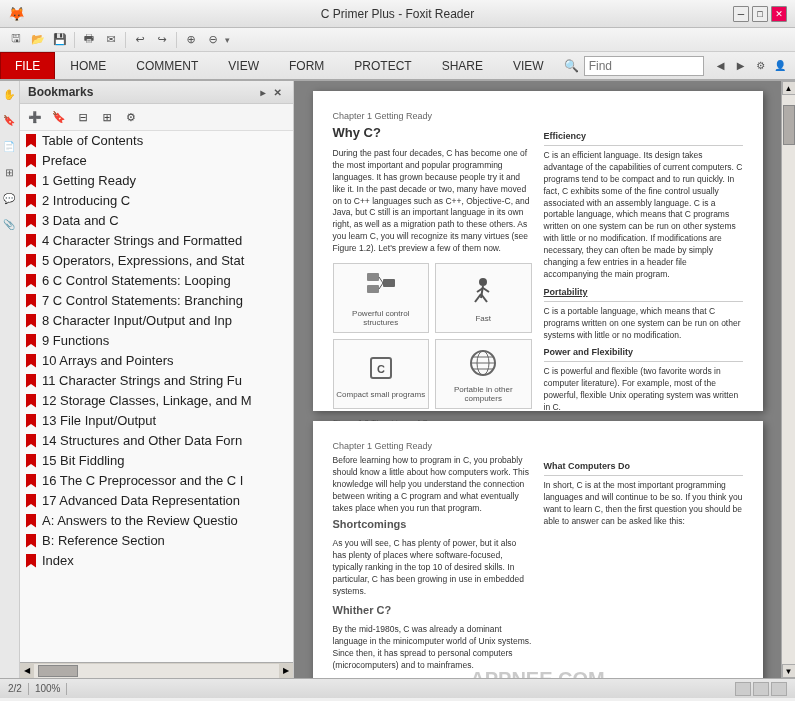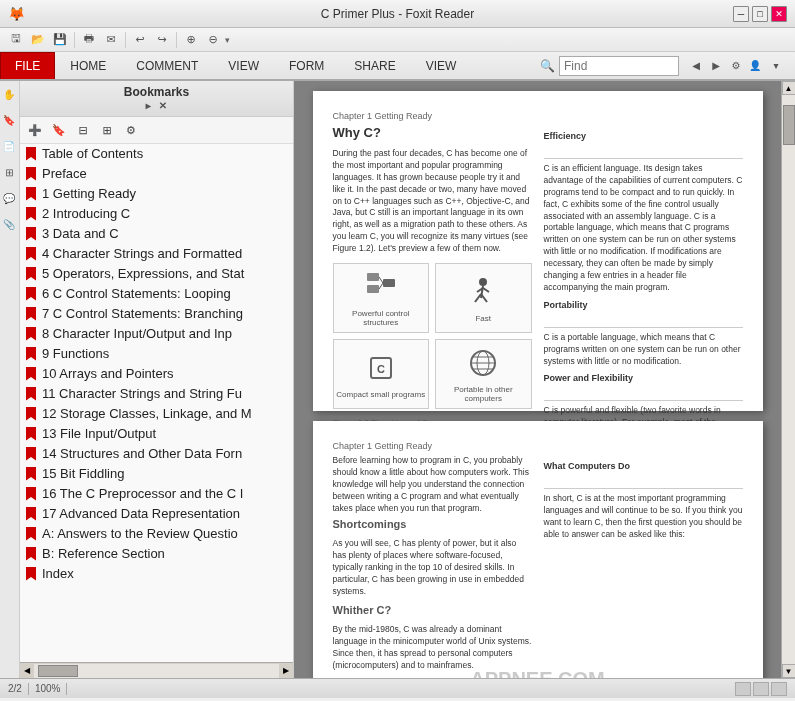--- a/index.html
+++ b/index.html
@@ -87,21 +87,20 @@
     }
     .sidebar-header {
       background: linear-gradient(to bottom, #ececec, #dcdcdc);
       padding: 4px 8px;
       font-size: 12px;
       font-weight: bold;
       border-bottom: 1px solid #ccc;
       display: flex;
       align-items: center;
       justify-content: space-between;
-      flex-direction: column;
     }
     .sidebar-header-title { font-size: 12px; color: #333; }
     .sidebar-header-btns { display: flex; gap: 2px; }
     .sidebar-header-btn { font-size: 10px; cursor: pointer; color: #555; padding: 1px 3px; }
 
     .sidebar-toolbar {
       display: flex;
       align-items: center;
       padding: 3px 4px;
       gap: 2px;
@@ -184,21 +183,21 @@
       background: #fafafa;
       position: relative;
     }
     .page-img-box svg { margin-bottom: 2px; }
     .page-img-caption { font-size: 8px; color: #555; text-align: center; margin-top: 2px; }
 
     .page-text { font-size: 8.5px; color: #333; line-height: 1.4; margin: 4px 0; }
 
     .page-cols { display: flex; gap: 12px; }
     .page-col { flex: 1; }
-    .page-col-title { font-size: 9px; font-weight: bold; color: #333; margin-bottom: 3px; border-bottom: 1px solid #ccc; padding-bottom: 17px; }
+    .page-col-title { font-size: 9px; font-weight: bold; color: #333; margin-bottom: 3px; border-bottom: 1px solid #ccc; padding-bottom: 4px; }
 
     
     .right-scrollbar {
       width: 14px;
       background: #d4d0c8;
       border-left: 1px solid #aaa;
       display: flex;
       flex-direction: column;
       align-items: center;
     }
@@ -264,20 +263,21 @@
   <div class="qt-btn">⊖</div>
   <span style="font-size:9px;color:#666;">▾</span>
 </div>
 
 <div class="ribbon">
   <div class="ribbon-tab active">FILE</div>
   <div class="ribbon-tab">HOME</div>
   <div class="ribbon-tab">COMMENT</div>
   <div class="ribbon-tab">VIEW</div>
   <div class="ribbon-tab">FORM</div>
+  <div class="ribbon-tab">PROTECT</div>
   <div class="ribbon-tab">SHARE</div>
   <div class="ribbon-tab">VIEW</div>
   <div class="ribbon-search">
     <span style="font-size:12px;">🔍</span>
     <input class="search-box" type="text" placeholder="Find" style="">
     <div class="ribbon-nav">
       <div class="nav-btn">◀</div>
       <div class="nav-btn">▶</div>
       <div class="nav-btn">⚙</div>
       <div class="nav-btn">👤</div>
@@ -513,21 +513,21 @@
           </div>
           <div class="page-text" style="font-style:italic; font-size:8px; color:#555;">Figure 1.2   The virtues of C.</div>
           <div class="page-subtitle">Design Features</div>
           <div class="page-text">C is a language incorporating the central features found desirable by the theory and practice of programming design. Its design makes it natural, expressive, and convenient for programming, and modern in design. The result is a more reliable, understandable program.</div>
         </div>
 
         <div class="page-col">
           <div style="height:20px;"></div>
           <div class="page-col-title">Efficiency</div>
           <div class="page-text">C is an efficient language. Its design takes advantage of the capabilities of current computers. C programs tend to be compact and to run quickly. In fact, C exhibits some of the fine control usually associated with an assembly language. C is a portable language, which means that C programs written on one system can be run on other systems with little or no modification. If modifications are necessary, they can often be made by simply changing a few entries in a header file accompanying the main program.</div>
-          <div class="page-col-title" style="margin-top:6px;">Portability</div>
+          <div class="page-col-title" style="margin-top:6px;text-decoration:underline;">Portability</div>
           <div class="page-text">C is a portable language, which means that C programs written on one system can be run on other systems with little or no modification.</div>
           <div class="page-col-title" style="margin-top:6px;">Power and Flexibility</div>
           <div class="page-text">C is powerful and flexible (two favorite words in computer literature). For example, most of the powerful, flexible Unix operating system was written in C.</div>
           <div class="page-col-title" style="margin-top:6px;">Programmer Oriented</div>
           <div class="page-text">C is oriented to fulfill the needs of programmers. It gives you access to hardware, and it enables you to manipulate individual bits in memory.</div>
         </div>
       </div>
     </div>
 
     <div class="page">

